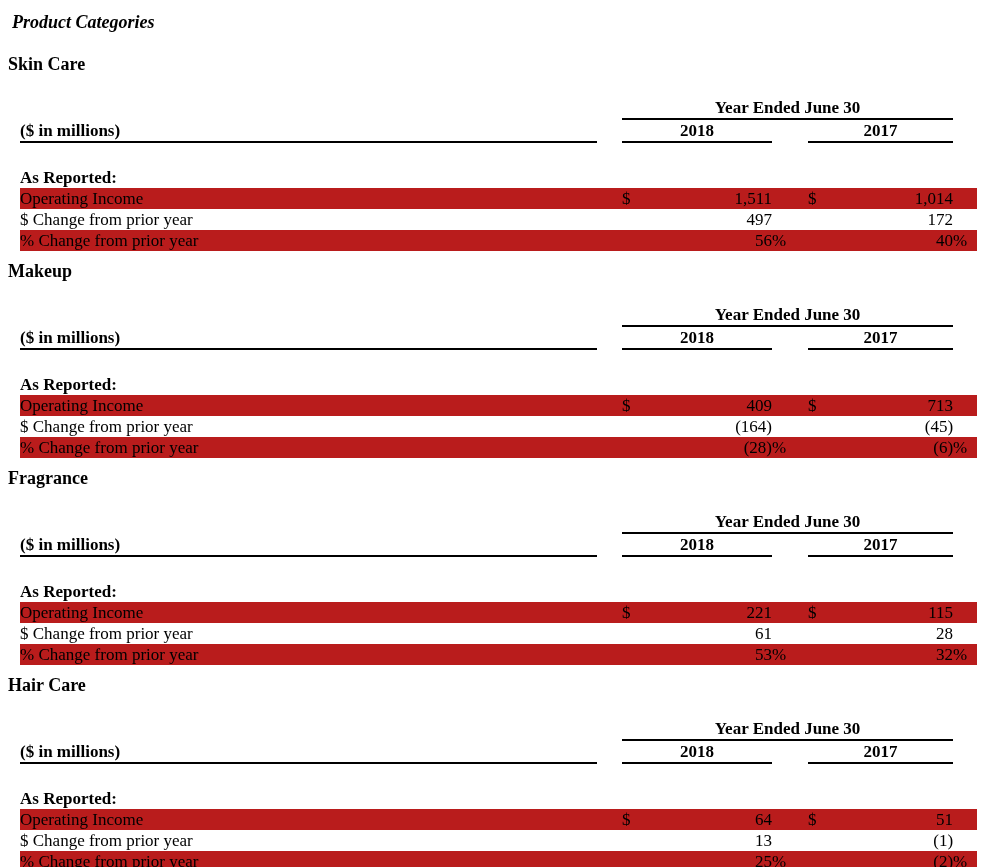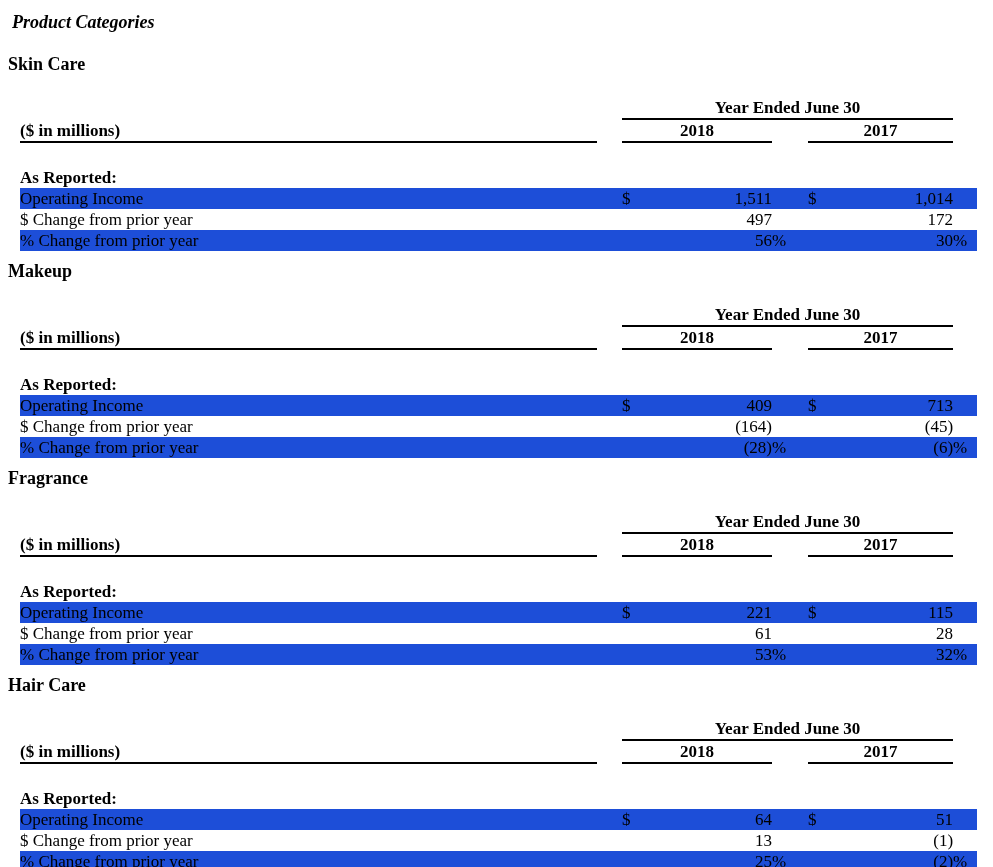--- a/index.html
+++ b/index.html
@@ -71,21 +71,21 @@
     text-align: center;
     border-bottom: 2px solid #000;
   }
   tr.r-spacer td { height: 24px; }
   td.asrep {
     font-weight: bold;
     height: 21px;
     vertical-align: bottom;
   }
   tr.r-data td { height: 21px; vertical-align: middle; }
-  tr.r-data.shaded { background: #1d4ed8; }
+  tr.r-data.shaded { background: #b91c1c; }
   td.lbl { padding-left: 25px; }
   td.cur { text-align: left; }
   td.val { text-align: right; }
   td.suf { text-align: left; }
 </style>
 </head>
 <body>
 
 <div class="page">
 
@@ -150,21 +150,21 @@
           <td class="suf"></td>
         </tr>
         <tr class="r-data shaded">
           <td class="lbl">% Change from prior year</td>
           <td></td>
           <td class="cur"></td>
           <td class="val">56</td>
           <td class="suf">%</td>
           <td></td>
           <td class="cur"></td>
-          <td class="val">30</td>
+          <td class="val">40</td>
           <td class="suf">%</td>
         </tr>
       </tbody>
     </table>
   </section>
 
   <section class="category">
     <h2 class="section-title">Makeup</h2>
     <table class="fin-table">
       <colgroup>

